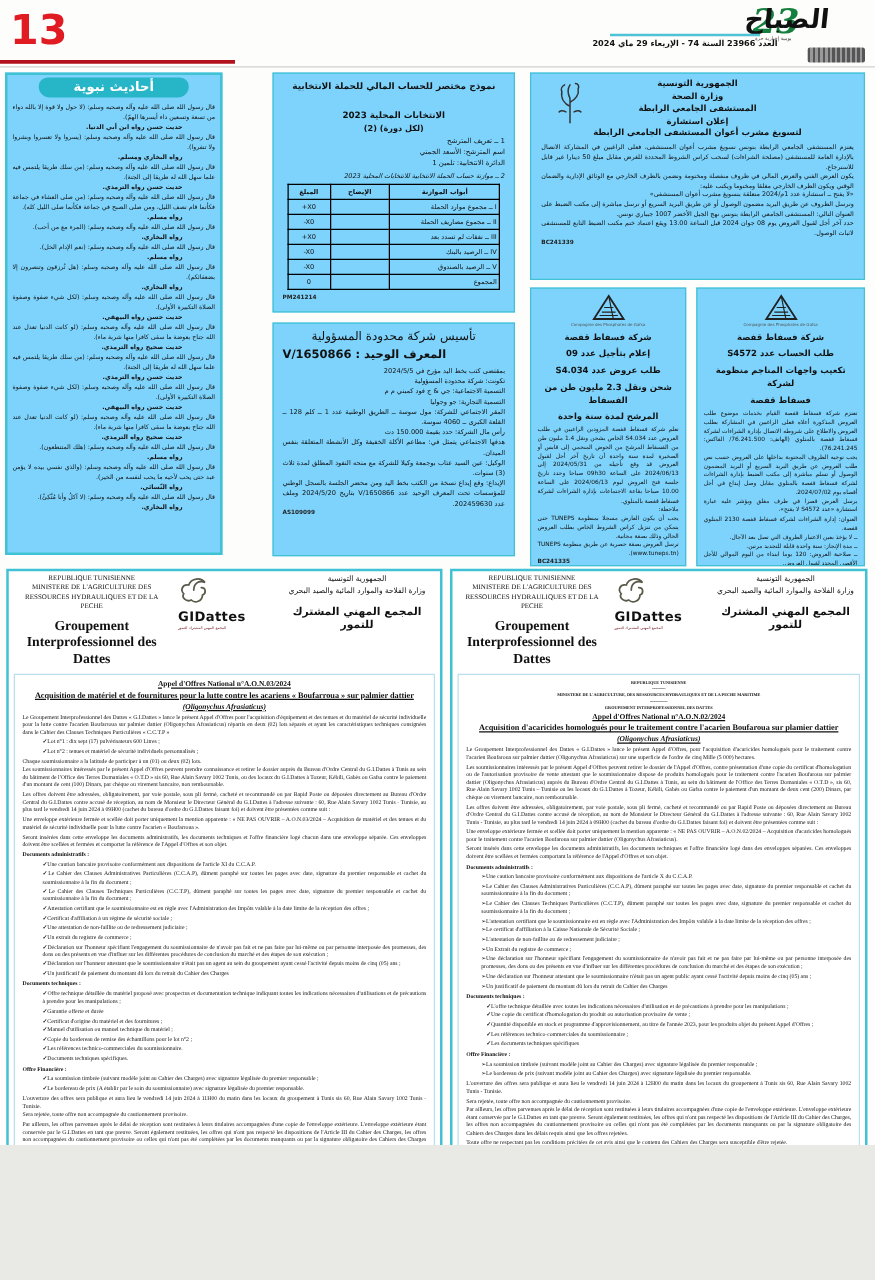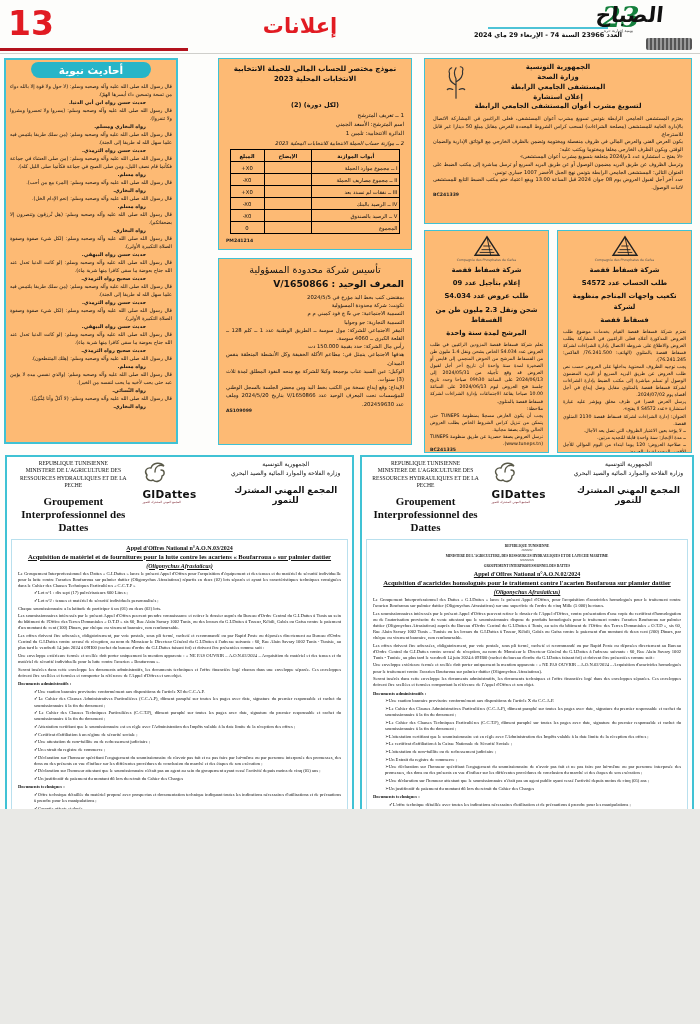--- a/index.html
+++ b/index.html
@@ -1,71 +1,71 @@
 <!DOCTYPE html>
 <html lang="ar"><head>
 <meta charset="utf-8">
 <style>
   html,body{margin:0;padding:0;background:#e9e9e6;}
-  .page{position:relative;width:700px;height:809px;background:#fdfdfb;margin:0 auto;
+  .page{position:relative;width:700px;height:916px;background:#fdfdfb;margin:0 auto;
         font-family:"DejaVu Sans",sans-serif;color:#111;overflow:hidden;}
   .abs{position:absolute;}
   .rtl{direction:rtl;}
   .ltr{direction:ltr;}
 
   
   .pageno{left:8px;top:4px;font-size:33px;font-weight:bold;color:#e11b22;}
   .pageno-rule{left:0;top:48px;width:188px;height:3px;background:#b3121d;}
   .section-title{left:205px;top:14px;width:190px;font-size:21px;font-weight:bold;color:#e11b22;text-align:center;}
   .masthead{right:6px;top:2px;width:120px;height:34px;}
   .mh-num{position:absolute;left:0;top:0;font-size:27px;font-weight:bold;font-style:italic;color:#15803d;font-family:"DejaVu Serif",serif;margin-left:28px;}
   .mh-name{position:absolute;left:22px;top:1px;font-size:21px;font-weight:bold;transform:skewX(-6deg);}
   .mh-sub{position:absolute;left:30px;top:26px;font-size:4px;color:#444;}
   .mh-ornament{right:8px;top:38px;width:46px;height:12px;background:repeating-linear-gradient(90deg,#555 0 2px,#999 2px 4px);border-radius:2px;}
   .issue-rule{right:92px;top:27px;width:120px;height:2px;background:#4ec3d6;}
   .issue-line{right:62px;top:31px;width:180px;font-size:6.5px;font-weight:bold;text-align:center;}
   .header-rule{left:0;top:53px;width:700px;height:1px;background:#cfcfcb;}
 
   
-  .adbox{background:#fdba74;border:1.5px solid #40c2d4;overflow:hidden;box-sizing:border-box;}
+  .adbox{background:#7dd3fc;border:1.5px solid #40c2d4;overflow:hidden;box-sizing:border-box;}
   .ref{font-size:4.6px;font-weight:bold;direction:ltr;text-align:left;color:#222;}
 
   
   .hadith{left:4px;top:58px;width:174px;height:386px;border-width:2px;}
   .hadith-title{width:120px;margin:2px auto 3px;background:#27b5c8;color:#fff;font-size:10.5px;
                 font-weight:bold;text-align:center;border-radius:8px 8px 10px 10px;padding:2px 0;}
   .hadith-body{padding:1px 4px;font-size:5px;line-height:1.6;}
   .hadith-item .ht{text-align:justify;}
   .hadith-item .ha{font-weight:bold;padding-right:26px;}
 
   
   .eform{left:218px;top:58px;width:194px;height:192px;border-width:1px;padding:5px 7px;}
   .eform .t1{font-size:7.2px;font-weight:bold;text-align:center;}
-  .eform .t2{font-size:7px;font-weight:bold;text-align:center;margin-top:2px;}
-  .eform .t3{font-size:6.5px;font-weight:bold;text-align:center;margin-top:18px;}
+  .eform .t2{font-size:7px;font-weight:bold;text-align:center;margin-top:15px;}
+  .eform .t3{font-size:6.5px;font-weight:bold;text-align:center;margin-top:3px;}
   .eform .fl{font-size:5.6px;text-align:right;margin-top:3px;}
   .eform .fi{font-size:5.2px;font-style:italic;text-align:right;margin-top:4px;}
   .etable{width:96%;margin:3px auto 0;border-collapse:collapse;font-size:5.3px;}
   .etable th,.etable td{border:0.8px solid #000;padding:1.5px 2px;height:8px;}
   .etable th{font-weight:bold;text-align:center;}
   .etable td.lab{text-align:right;}
   .etable td.amt{text-align:center;direction:ltr;}
   .etable col.c-lab{width:52%;} .etable col.c-note{width:28%;} .etable col.c-amt{width:20%;}
 
   
   .hosp{left:424px;top:58px;width:268px;height:166px;padding:4px 8px;}
   .hosp-head{position:relative;}
   .hosp-tree{position:absolute;left:10px;top:2px;}
   .hosp .hl{font-size:6.8px;font-weight:bold;text-align:center;line-height:1.45;}
   .hosp-body{margin-top:3px;font-size:5.1px;line-height:1.5;text-align:justify;}
 
   
   .creation{left:218px;top:258px;width:194px;height:187px;padding:5px 7px;}
   .creation .t1{font-size:9.6px;font-weight:normal;text-align:center;}
-  .creation .t2{font-size:9.2px;font-weight:bold;text-align:right;margin-top:3px;direction:rtl;}
+  .creation .t2{font-size:9.2px;font-weight:bold;text-align:left;margin-top:3px;direction:rtl;}
   .creation-body{margin-top:4px;font-size:5.3px;line-height:1.55;text-align:justify;}
 
   
   .phos{padding:4px 5px;}
   .phos-l{left:424px;top:230px;width:125px;height:223px;}
   .phos-r{left:557px;top:230px;width:135px;height:223px;}
   .cpg-logo{display:block;margin:0 auto;}
   .cpg-cap{font-size:3.2px;color:#555;text-align:center;margin-top:1px;}
   .phos .pt{font-size:6.8px;font-weight:bold;text-align:center;line-height:1.5;margin-top:3px;}
   .phos-body{margin-top:3px;font-size:4.7px;line-height:1.5;text-align:justify;}
@@ -123,21 +123,20 @@
   .f-print .dp-dar{font-size:8px;font-weight:bold;color:#e11b22;margin-top:1px;}
   .f-print .dp-name{font-size:13px;font-weight:bold;transform:skewX(-6deg);line-height:0.9;}
 </style>
 </head>
 <body>
 
 <div class="page">
 
   <div class="abs pageno">13</div>
   <div class="abs pageno-rule"></div>
-  <div class="abs section-title">إعلانات</div>
 
   <div class="abs masthead">
     <span class="mh-num">23</span>
     <span class="mh-name">الصباح</span>
     <span class="mh-sub">يومية إخبارية حرة</span>
   </div>
   <div class="abs mh-ornament"></div>
   <div class="abs issue-rule"></div>
   <div class="abs issue-line rtl">العدد 23966 السنة 74 - الإربعاء 29 ماي 2024</div>
   <div class="abs header-rule"></div>

